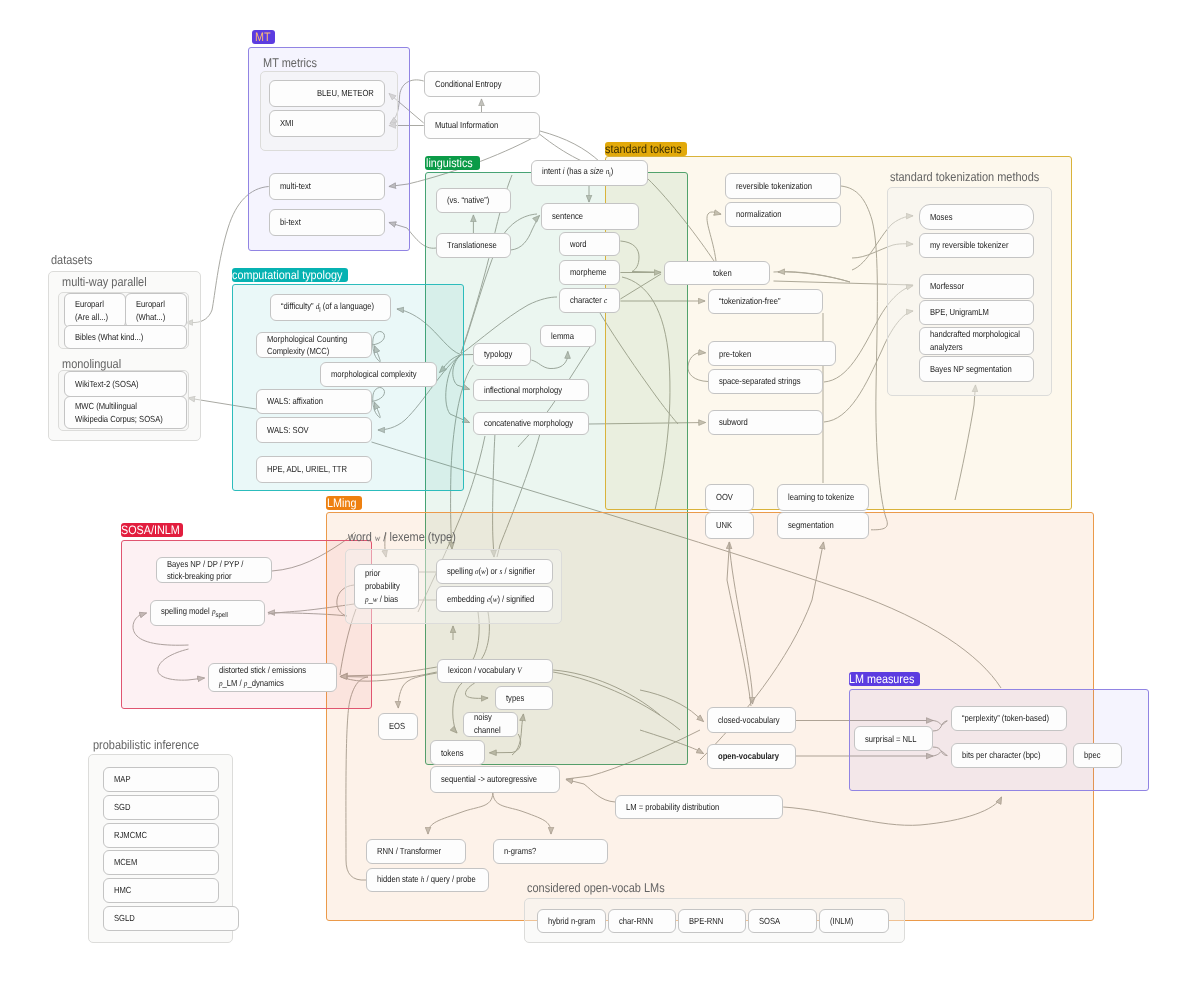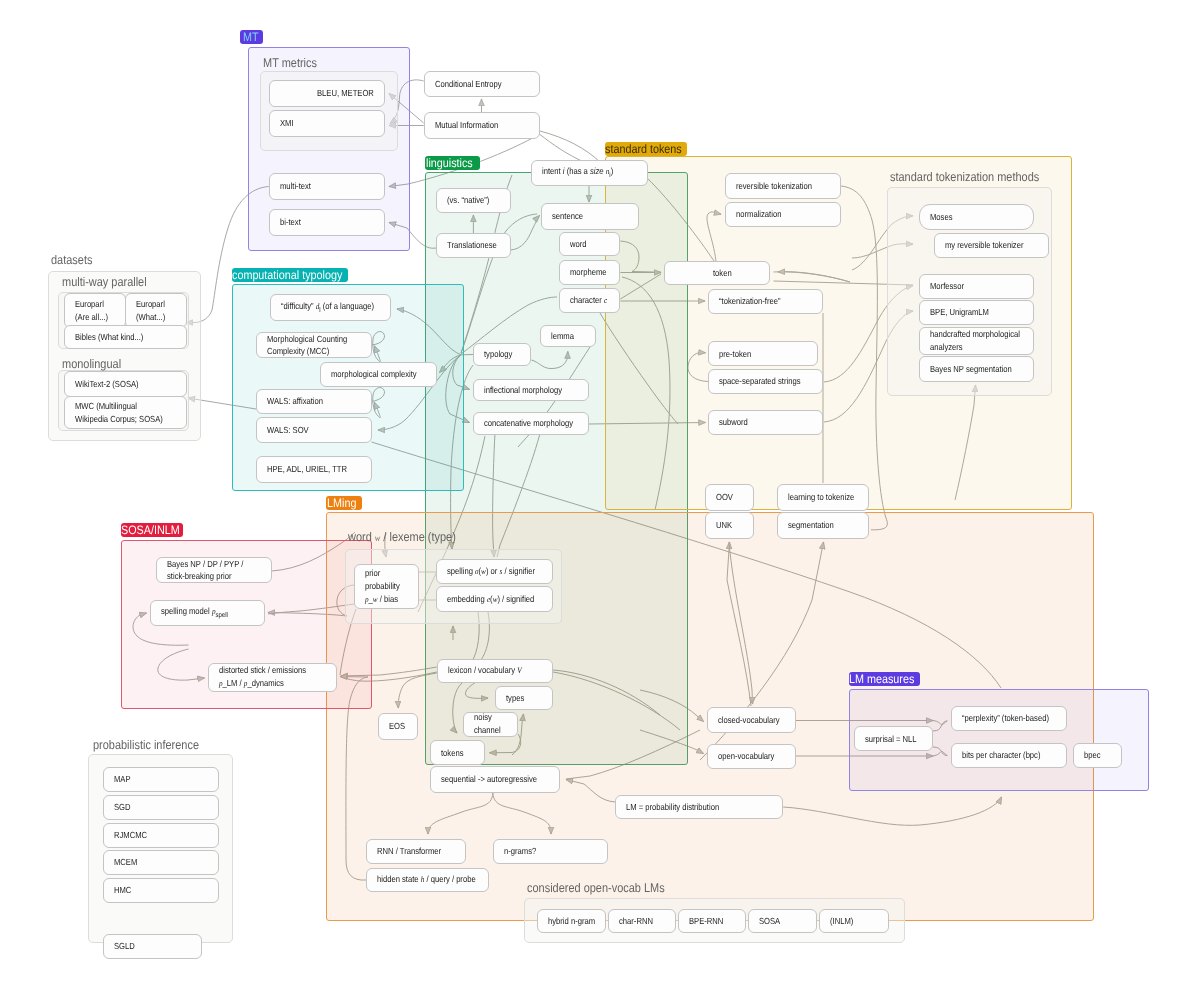--- a/index.html
+++ b/index.html
@@ -130,21 +130,21 @@
 <path d="M 932.8,731 C 944,731 939,722 947.5,720.8" fill="none" stroke="#a9a9a3" stroke-width="1"></path>
 <path d="M 932.8,747 C 944,747 939,755 947.5,755.6" fill="none" stroke="#a9a9a3" stroke-width="1"></path>
 </svg>
 <div class="grp" style="left:247.5px;top:46.5px;width:162px;height:204px;border-color:#9184e3;background:rgba(91,66,239,0.06);"></div>
 <div class="grp" style="left:425.2px;top:172.3px;width:262.5px;height:593px;border-color:#46a374;background:rgba(16,150,70,0.082);"></div>
 <div class="grp" style="left:604.5px;top:155.5px;width:467.5px;height:354px;border-color:#d9b33a;background:rgba(225,165,20,0.075);"></div>
 <div class="grp" style="left:232.3px;top:284px;width:231.7px;height:207px;border-color:#2cbcbc;background:rgba(7,179,179,0.085);"></div>
 <div class="grp" style="left:325.8px;top:511.5px;width:768.7px;height:409px;border-color:#eb9a4a;background:rgba(238,115,10,0.092);"></div>
 <div class="grp" style="left:120.9px;top:539.8px;width:251.3px;height:169.5px;border-color:#e05570;background:rgba(227,27,61,0.062);"></div>
 <div class="grp" style="left:849.3px;top:689px;width:300px;height:101.8px;border-color:#9184e3;background:rgba(91,66,239,0.06);"></div>
-<div class="tag" style="left:240px;top:30px;width:23.2px;background:#5c3ce0;color:#7dd3fc;"><span>MT</span></div>
+<div class="tag" style="left:252px;top:30px;width:23.2px;background:#5c3ce0;color:#fdba74;"><span>MT</span></div>
 <div class="tag" style="left:424.5px;top:156px;width:55.5px;background:#0b9b48;color:#ffffff;"><span>linguistics</span></div>
 <div class="tag" style="left:604.5px;top:141.5px;width:82.9px;background:#e2a90a;color:#3a2d00;"><span>standard tokens</span></div>
 <div class="tag" style="left:232px;top:267.5px;width:116.3px;background:#06b2b2;color:#ffffff;"><span>computational typology</span></div>
 <div class="tag" style="left:326px;top:495.5px;width:36px;background:#ee8010;color:#ffffff;"><span>LMing</span></div>
 <div class="tag" style="left:120.5px;top:522.5px;width:62.8px;background:#e21d3e;color:#ffffff;"><span>SOSA/INLM</span></div>
 <div class="tag" style="left:848.8px;top:672.3px;width:70.8px;background:#5c3ce0;color:#ffffff;"><span>LM measures</span></div>
 <div class="ctr" style="left:259.6px;top:70.6px;width:138.8px;height:80.4px;"></div>
 <div class="ctrlabel" style="left:263.3px;top:56.5px;"><span>MT metrics</span></div>
 <div class="ctr" style="left:47.7px;top:271.2px;width:153px;height:169.7px;"></div>
 <div class="ctrlabel" style="left:51px;top:254.3px;"><span>datasets</span></div>
@@ -251,33 +251,33 @@
     </div>
 <div class="node" style="left:725px;top:202.1px;width:115.9px;height:25.2px;">
       <span>normalization</span>
     </div>
 <div class="node" style="left:664px;top:261px;width:106px;height:24.3px;padding-left:48px;">
       <span>token</span>
     </div>
 <div class="node" style="left:708.3px;top:288.8px;width:114.7px;height:24.8px;">
       <span>“tokenization-free”</span>
     </div>
-<div class="node" style="left:708.3px;top:341.4px;width:110px;height:24.9px;">
+<div class="node" style="left:708.3px;top:341.4px;width:128px;height:24.9px;">
       <span>pre-token</span>
     </div>
 <div class="node" style="left:708.3px;top:369.3px;width:114.7px;height:24.8px;">
       <span>space-separated strings</span>
     </div>
 <div class="node" style="left:708.3px;top:410.2px;width:114.7px;height:24.9px;">
       <span>subword</span>
     </div>
 <div class="node" style="left:918.7px;top:204.2px;width:115.8px;height:25.7px;border-radius:11px;">
       <span>Moses</span>
     </div>
-<div class="node" style="left:918.7px;top:233.2px;width:115.8px;height:25.2px;margin-left:15px;">
+<div class="node" style="left:918.7px;top:233.2px;width:115.8px;height:25.2px;">
       <span>my reversible tokenizer</span>
     </div>
 <div class="node" style="left:918.7px;top:273.5px;width:115.8px;height:25.5px;">
       <span>Morfessor</span>
     </div>
 <div class="node" style="left:918.7px;top:300px;width:115.8px;height:25.3px;">
       <span>BPE, UnigramLM</span>
     </div>
 <div class="node mline" style="left:918.7px;top:326.5px;width:115.8px;height:28.3px;">
       <span>handcrafted morphological<br>analyzers</span>
@@ -329,21 +329,21 @@
     </div>
 <div class="node" style="left:430.2px;top:740.4px;width:55.2px;height:25px;">
       <span>tokens</span>
     </div>
 <div class="node" style="left:429.6px;top:766px;width:130.7px;height:27px;">
       <span>sequential -&gt; autoregressive</span>
     </div>
 <div class="node" style="left:706.9px;top:707.2px;width:88.9px;height:26.1px;">
       <span>closed-vocabulary</span>
     </div>
-<div class="node" style="left:706.9px;top:743.7px;width:88.9px;height:25.6px;">
+<div class="node" style="left:706.9px;top:743.7px;width:88.9px;height:25.6px;font-weight:bold;">
       <span>open-vocabulary</span>
     </div>
 <div class="node" style="left:854.1px;top:726.4px;width:78.9px;height:24.9px;">
       <span>surprisal = NLL</span>
     </div>
 <div class="node" style="left:951.4px;top:706.1px;width:115.8px;height:25.3px;">
       <span>“perplexity” (token-based)</span>
     </div>
 <div class="node" style="left:951.4px;top:742.9px;width:115.8px;height:24.9px;">
       <span>bits per character (bpc)</span>
@@ -371,21 +371,21 @@
     </div>
 <div class="node" style="left:102.8px;top:822.9px;width:115.8px;height:25.1px;">
       <span>RJMCMC</span>
     </div>
 <div class="node" style="left:102.8px;top:850.3px;width:115.8px;height:24.9px;">
       <span>MCEM</span>
     </div>
 <div class="node" style="left:102.8px;top:878.2px;width:115.8px;height:24.8px;">
       <span>HMC</span>
     </div>
-<div class="node" style="left:102.8px;top:906px;width:99px;height:24.9px;margin-top:28px;">
+<div class="node" style="left:102.8px;top:906px;width:136px;height:24.9px;">
       <span>SGLD</span>
     </div>
 <div class="node" style="left:536.6px;top:909px;width:69.7px;height:24.3px;">
       <span>hybrid n-gram</span>
     </div>
 <div class="node" style="left:608px;top:909px;width:68.4px;height:24.3px;">
       <span>char-RNN</span>
     </div>
 <div class="node" style="left:678.1px;top:909px;width:67.6px;height:24.3px;">
       <span>BPE-RNN</span>

